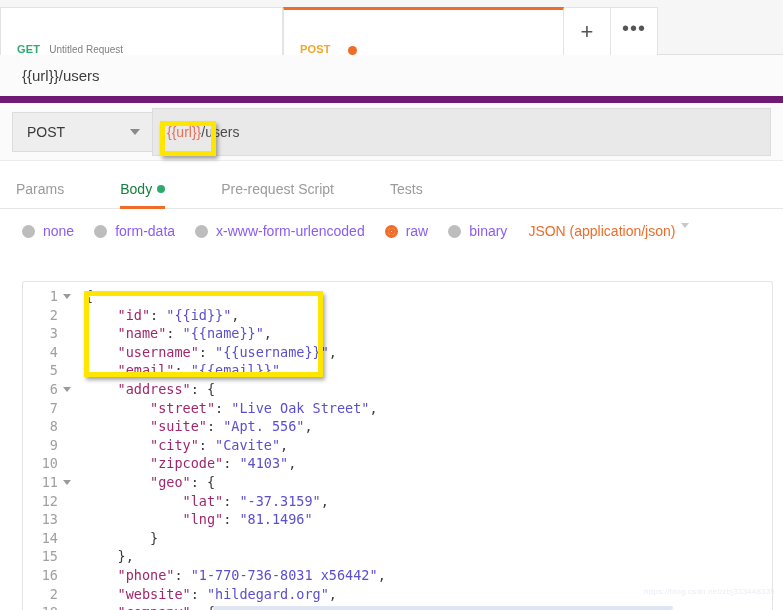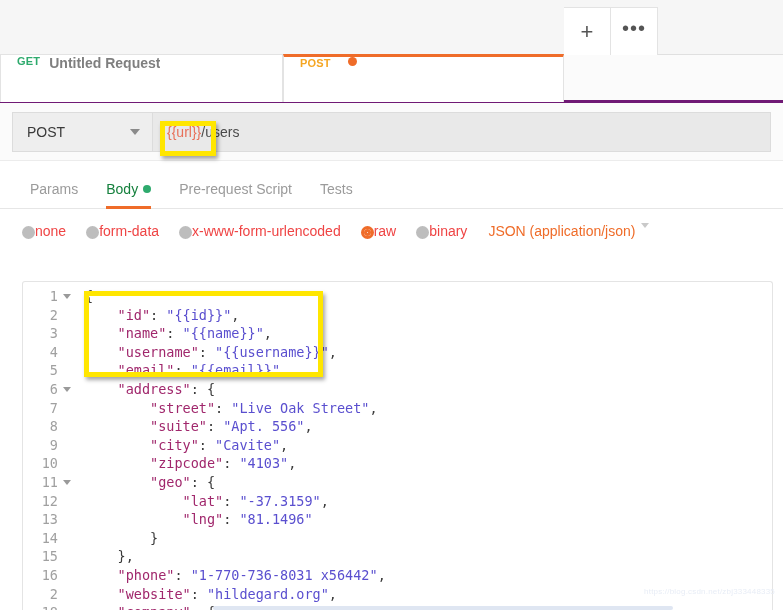--- a/index.html
+++ b/index.html
@@ -13,70 +13,68 @@
 
   
   .tabstrip {
     display: flex; align-items: stretch;
     height: 55px;
     background: #f6f6f6;
     border-bottom: 1px solid #e0e0e0;
     padding-top: 7px;
   }
   .rq-tab {
-    display: flex; align-items: flex-start;
+    display: flex; align-items: flex-end;
     background: #ffffff;
     border: 1px solid #e3e3e3;
     border-bottom: none;
     height: 48px;
     padding: 0 16px;
     position: relative;
     white-space: nowrap;
-    margin-top: 47px;
   }
   .rq-tab.inactive { width: 283px; }
   .rq-tab.active {
     width: 281px;
     border-top: 3px solid #ef6c29;
     padding-top: 0;
   }
   .meth {
     font-size: 11px; font-weight: bold;
     letter-spacing: .2px;
     margin-right: 9px;
     font-family: "Liberation Sans", sans-serif;
   }
   .meth.get  { color: #2eaa6d; }
   .meth.post { color: #f5a623; }
   .tab-title {
-    font-size: 14px; color: #7f7f7f;
+    font-size: 10px; color: #7f7f7f;
     overflow: hidden; text-overflow: clip;
     max-width: 205px;
-    font-weight: bold;
   }
   .tab-dot {
     width: 9px; height: 9px; border-radius: 50%;
     background: #ef6c29; margin-left: 8px; flex: none;
   }
   .tab-btn {
     width: 47px; display: flex; align-items: center; justify-content: center;
     background: #ffffff; border: 1px solid #e3e3e3; border-bottom: none;
     border-left: none;
     height: 48px;
     color: #555; font-size: 22px; line-height: 1;
   }
   .tab-btn.dots { font-size: 20px; letter-spacing: 1px; padding-bottom: 7px; }
 
   
   .req-name {
     height: 48px; display: flex; align-items: center;
     padding-left: 22px;
     font-size: 15px; color: #3d3d3d;
     background: #fbfbfb;
-    border-bottom: 3px solid #701a75;
+    border-bottom: 7px solid #701a75;
   }
 
   
   .urlrow {
     height: 58px;
     background: #fbfbfb;
     display: flex; align-items: center;
     padding: 0 12px;
     border-bottom: 1px solid #ececec;
   }
@@ -89,36 +87,37 @@
     padding: 0 12px 0 14px;
     font-size: 14px; color: #3a3a3a;
   }
   .caret {
     width: 0; height: 0;
     border-left: 5px solid transparent;
     border-right: 5px solid transparent;
     border-top: 6px solid #8a8a8a;
   }
   .url-input {
-    flex: 1; height: 40px;
+    flex: 1; height: 48px;
     background: #e9e9e9;
     border: 1px solid #dcdcdc;
     display: flex; align-items: center;
     padding-left: 14px;
     font-size: 14px; color: #4a4a4a;
   }
   .var-token { color: #e8705a; }
 
   
   .sectabs {
     height: 48px;
     display: flex; align-items: flex-end;
-    padding-left: 16px;
+    padding-left: 2px;
     border-bottom: 1px solid #e6e6e6;
     background: #fff;
+    gap: 28px;
   }
   .sectab {
     font-size: 14px; color: #9b9b9b;
     padding: 0 14px 11px 14px;
     position: relative;
     display: flex; align-items: center; gap: 5px;
     white-space: nowrap;
   }
   .sectab.active { color: #15803d; }
   .sectab.active::after {
@@ -131,23 +130,23 @@
     background: #2eaa6d; display: inline-block;
   }
 
   
   .radiorow {
     height: 44px; display: flex; align-items: center;
     padding-left: 22px; gap: 7px;
     background: #fff;
   }
   .radio-item {
-    display: flex; align-items: flex-end; 
+    display: flex; align-items: center; gap: 8px;
     margin-right: 13px;
-    font-size: 14px; color: #ef4444;
+    font-size: 14px; color: #8b5cf6;
   }
   .radio-dot {
     width: 13px; height: 13px; border-radius: 50%;
     background: #bdbdbd; flex: none;
   }
   .radio-dot.on {
     background: #fff;
     border: 3px solid #ef6c29;
     box-shadow: inset 0 0 0 3px #ef6c29;
   }

